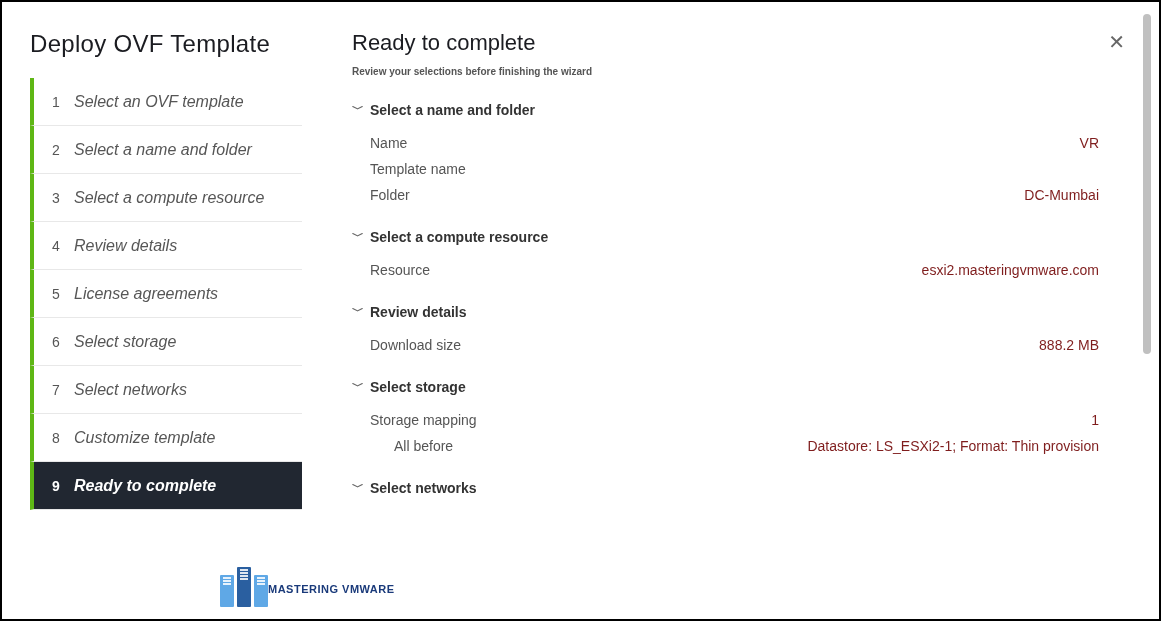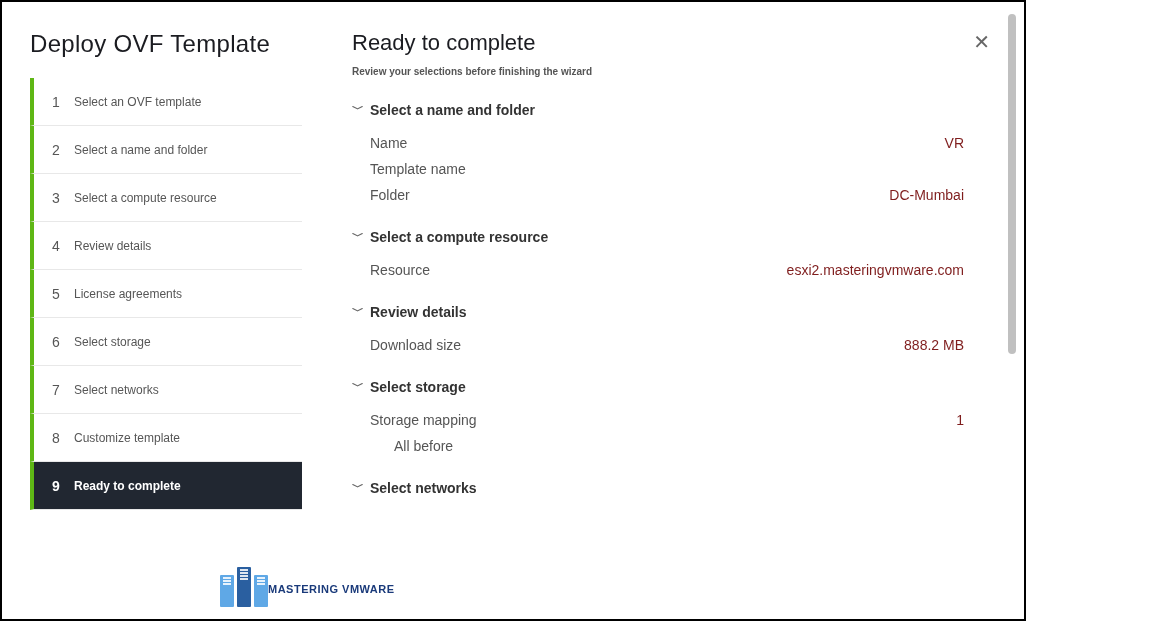--- a/index.html
+++ b/index.html
@@ -1,27 +1,27 @@
 <!DOCTYPE html>
 <html><head>
   <meta charset="utf-8">
   <style>
     * { box-sizing: border-box; margin: 0; padding: 0; }
     body { font-family: -apple-system, BlinkMacSystemFont, "Segoe UI", Arial, sans-serif; background: #fff; }
-    .modal-frame { width: 1026px; height: 621px; border: 2px solid #000; position: relative; background: #fff; display: flex; overflow: hidden; }
+    .modal-frame { width: 1161px; height: 621px; border: 2px solid #000; position: relative; background: #fff; display: flex; overflow: hidden; }
     
     
     .sidebar { width: 320px; padding: 28px 0 0 0; flex-shrink: 0; }
     .wizard-title { font-size: 24px; font-weight: 400; color: #1b1c21; padding: 0 28px 20px 28px; letter-spacing: 0.3px; }
     .steps { list-style: none; }
     .step-item { display: flex; align-items: center; height: 48px; padding: 0 0 0 18px; border-left: 4px solid #5eb715; color: #565656; font-size: 14px; cursor: pointer; margin-left: 28px; margin-right: 20px; border-bottom: 1px solid #e8e8e8; }
     .step-item.active { background: #212731; color: #fff; border-left: 4px solid #5eb715; font-weight: 600; }
     .step-item.active .step-number { color: #fff; }
     .step-number { width: 22px; color: #565656; font-size: 14px; }
-    .step-label { font-size: 12px; }
+    .step-label { font-size: 16px; font-style: italic; }
     .step-item.active .step-label { font-weight: 600; }
 
     
     .main { flex: 1; position: relative; padding: 28px 60px 80px 30px; overflow: hidden; }
     .page-title { font-size: 22px; font-weight: 400; color: #1b1c21; margin-bottom: 10px; }
     .page-subtitle { font-size: 10px; color: #555; margin-bottom: 24px; font-weight: bold; }
     .section { margin-bottom: 20px; }
     .section-header { display: flex; align-items: center; font-size: 14px; font-weight: 600; color: #333; margin-bottom: 12px; cursor: pointer; }
     .chev { display: inline-block; width: 14px; font-size: 12px; color: #666; margin-right: 4px; }
     .row { display: flex; font-size: 14px; color: #444; padding: 5px 0 5px 18px; justify-content: space-between; }
@@ -148,20 +148,21 @@
       <div class="section-header">
         <span class="chev">﹀</span>
         <span>Select storage</span>
       </div>
       <div class="row">
         <div class="row-label">Storage mapping</div>
         <div class="row-value">1</div>
       </div>
       <div class="row">
         <div class="row-label indent">All before</div>
+        <div class="row-value">Datastore: LS_ESXi2-1; Format: Thin provision</div>
       </div>
     </div>
 
     <div class="section">
       <div class="section-header">
         <span class="chev">﹀</span>
         <span>Select networks</span>
       </div>
     </div>
 

